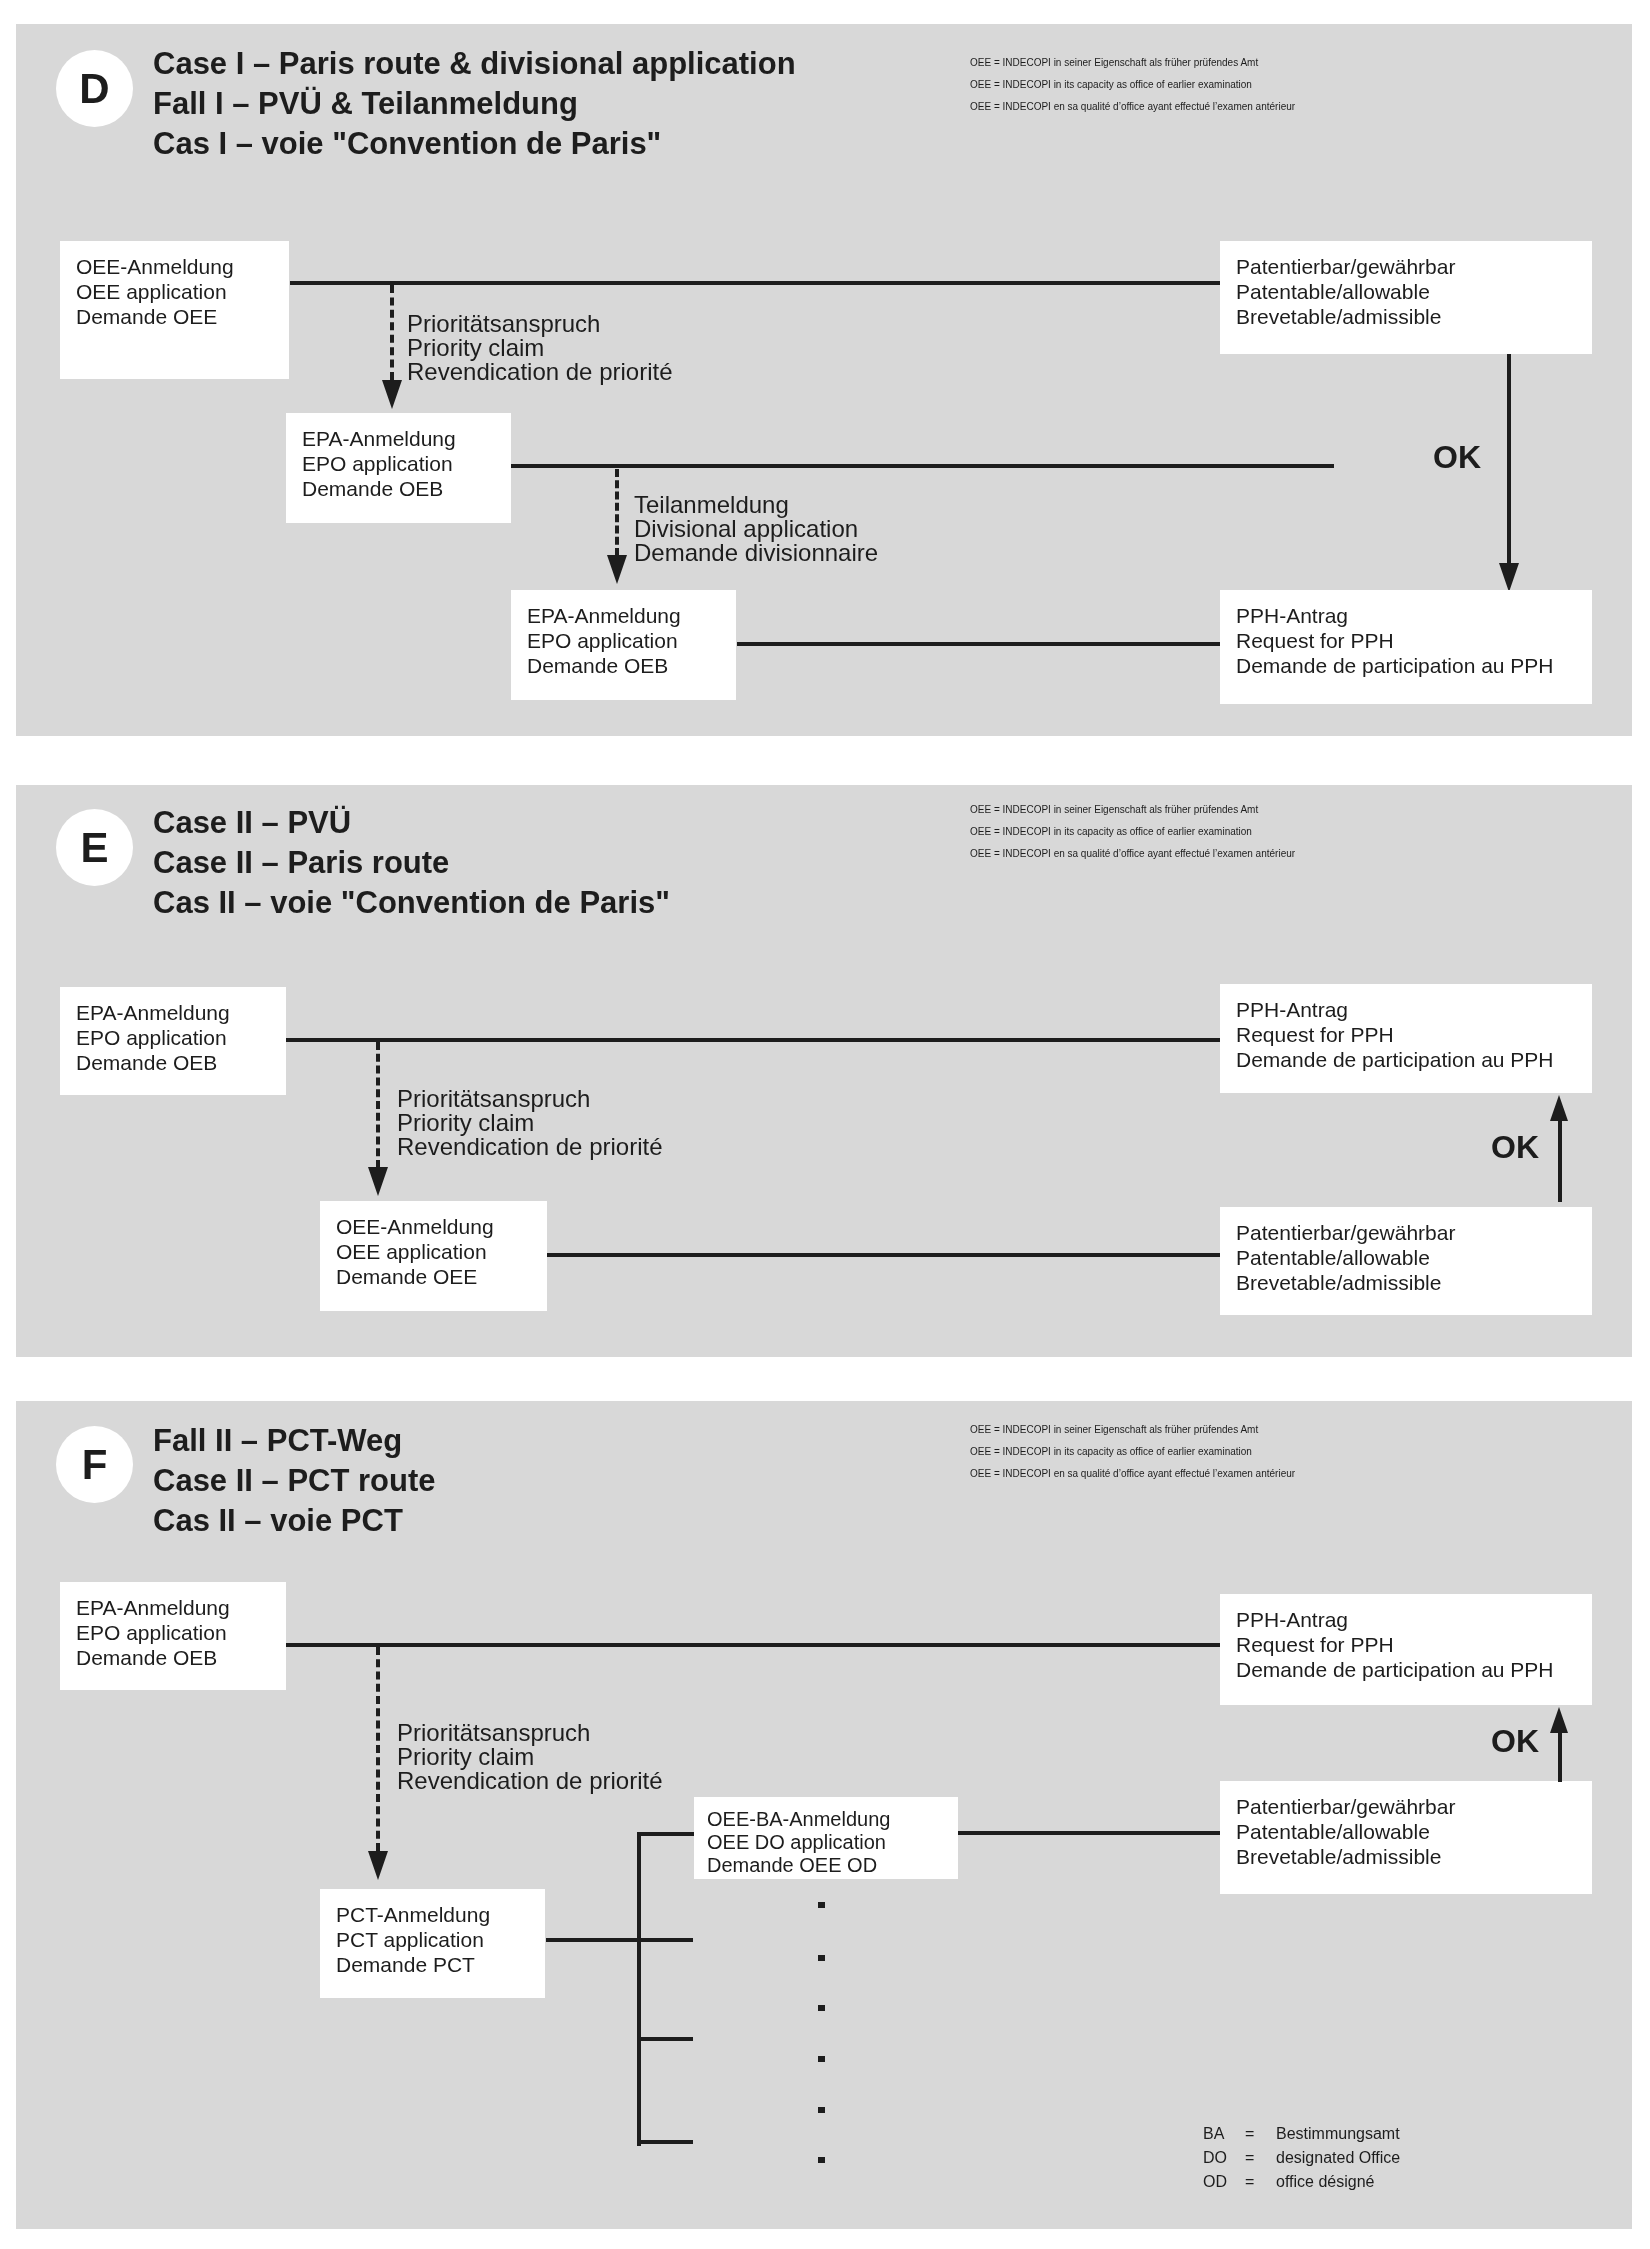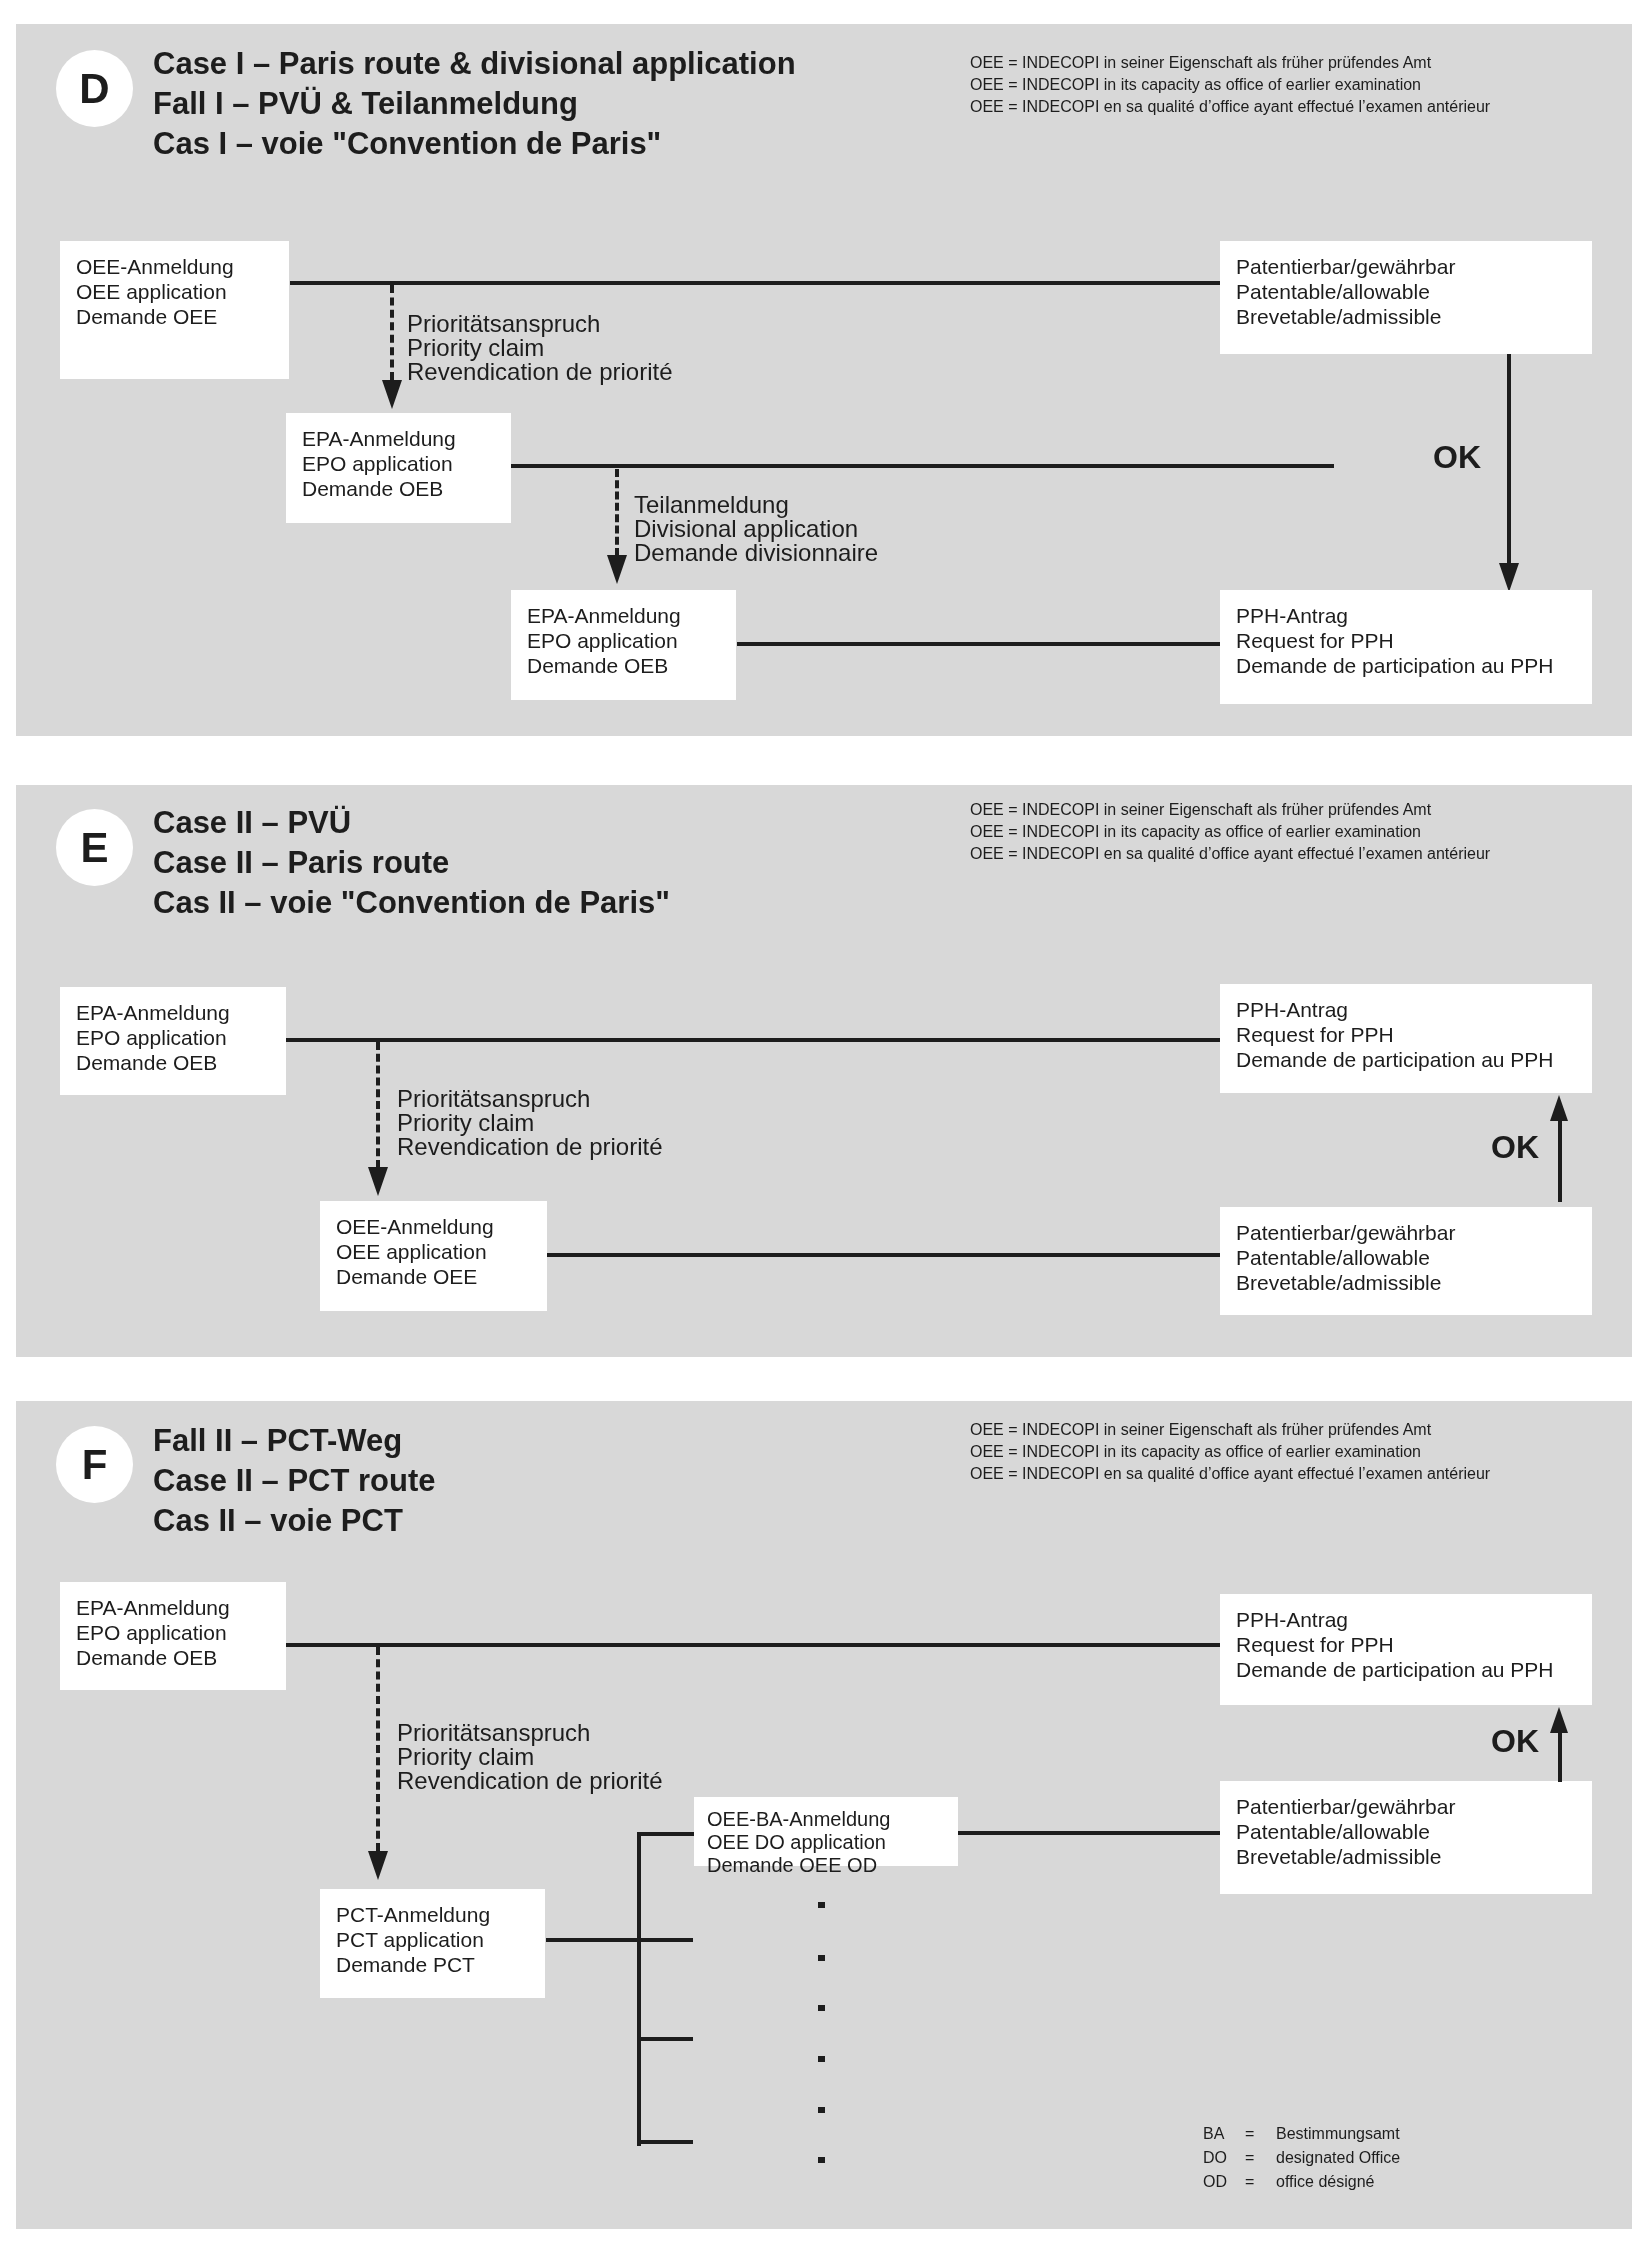--- a/index.html
+++ b/index.html
@@ -8,21 +8,21 @@
     font-family:"Liberation Sans","DejaVu Sans",sans-serif;color:#1d1d1d;
   }
   .panel{position:absolute;left:16px;width:1616px;background:#d8d8d8;}
   .badge{
     position:absolute;width:77px;height:77px;border-radius:50%;background:#ffffff;
     display:flex;align-items:center;justify-content:center;
     font-size:42px;font-weight:bold;
   }
   .title{position:absolute;font-size:31px;line-height:40px;font-weight:bold;white-space:nowrap;}
   .title .indent{padding-left:125px;}
-  .legend{position:absolute;font-size:16px;line-height:22px;white-space:nowrap;}
+  .legend{position:absolute;font-size:10px;line-height:22px;white-space:nowrap;}
   .node{
     position:absolute;background:#ffffff;box-sizing:border-box;
     padding:13px 6.4px 0 16px;font-size:21px;line-height:25px;white-space:nowrap;
   }
   .node-sm{padding:11.3px 4.8px 0 13px;font-size:20px;line-height:23px;}
   .hline{position:absolute;height:4px;background:#1d1d1d;}
   .vline{position:absolute;width:4px;background:#1d1d1d;}
   .dashline{position:absolute;width:0;border-left:4px dashed #1d1d1d;}
   .ah-down{position:absolute;width:0;height:0;
     border-left:10.5px solid transparent;border-right:10.5px solid transparent;
@@ -214,21 +214,21 @@
     <div>PCT application</div>
     <div>Demande PCT</div>
   </div>
 
   <div class="hline" style="left:546px;top:1938px;width:147px;"></div>
   <div class="vline" style="left:637px;top:1832px;height:314px;"></div>
   <div class="hline" style="left:637px;top:1832px;width:57px;"></div>
   <div class="hline" style="left:637px;top:2037px;width:56px;"></div>
   <div class="hline" style="left:637px;top:2140px;width:56px;"></div>
 
-  <div class="node node-sm" style="left:694px;top:1797px;width:264px;height:69px;">
+  <div class="node node-sm" style="left:694px;top:1797px;width:264px;height:82px;">
     <div>OEE-BA-Anmeldung</div>
     <div>OEE DO application</div>
     <div>Demande OEE OD</div>
   </div>
 
   <div class="hline" style="left:958px;top:1831px;width:262px;"></div>
 
   <div class="node" style="left:1220px;top:1594px;width:372px;height:111px;">
     <div>PPH-Antrag</div>
     <div>Request for PPH</div>

